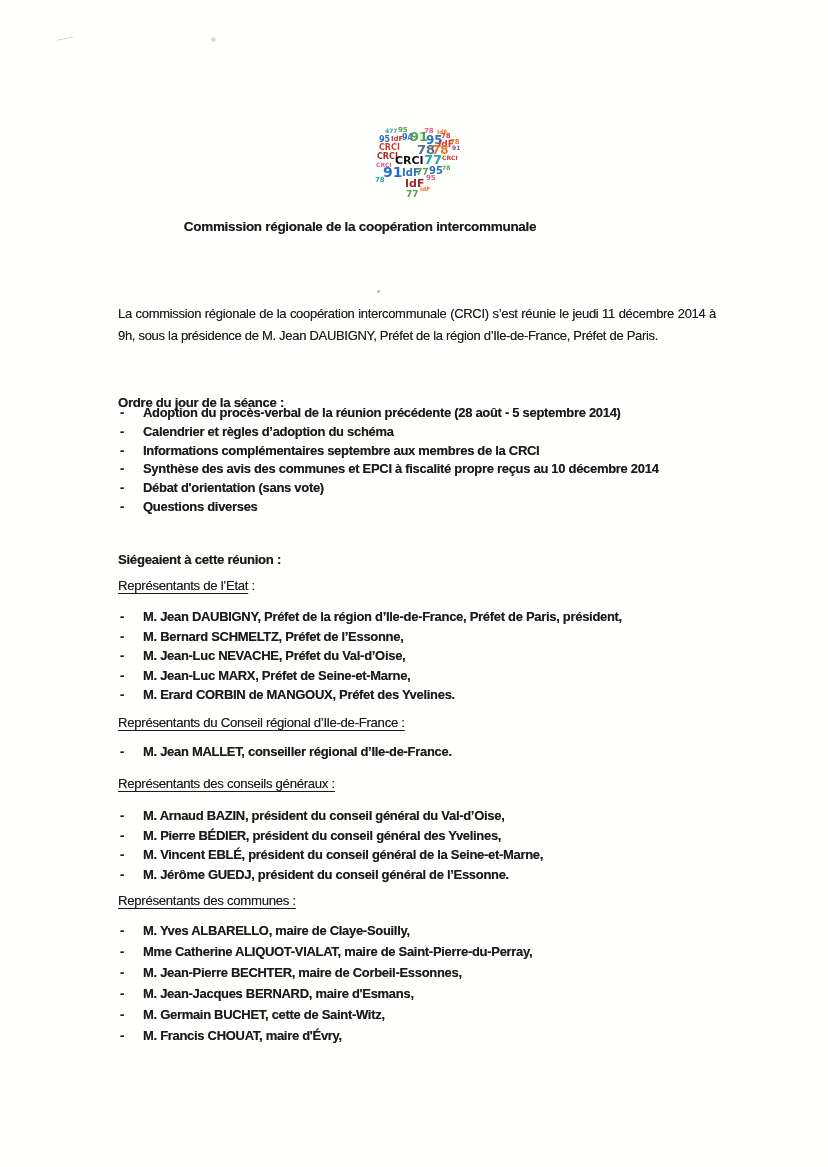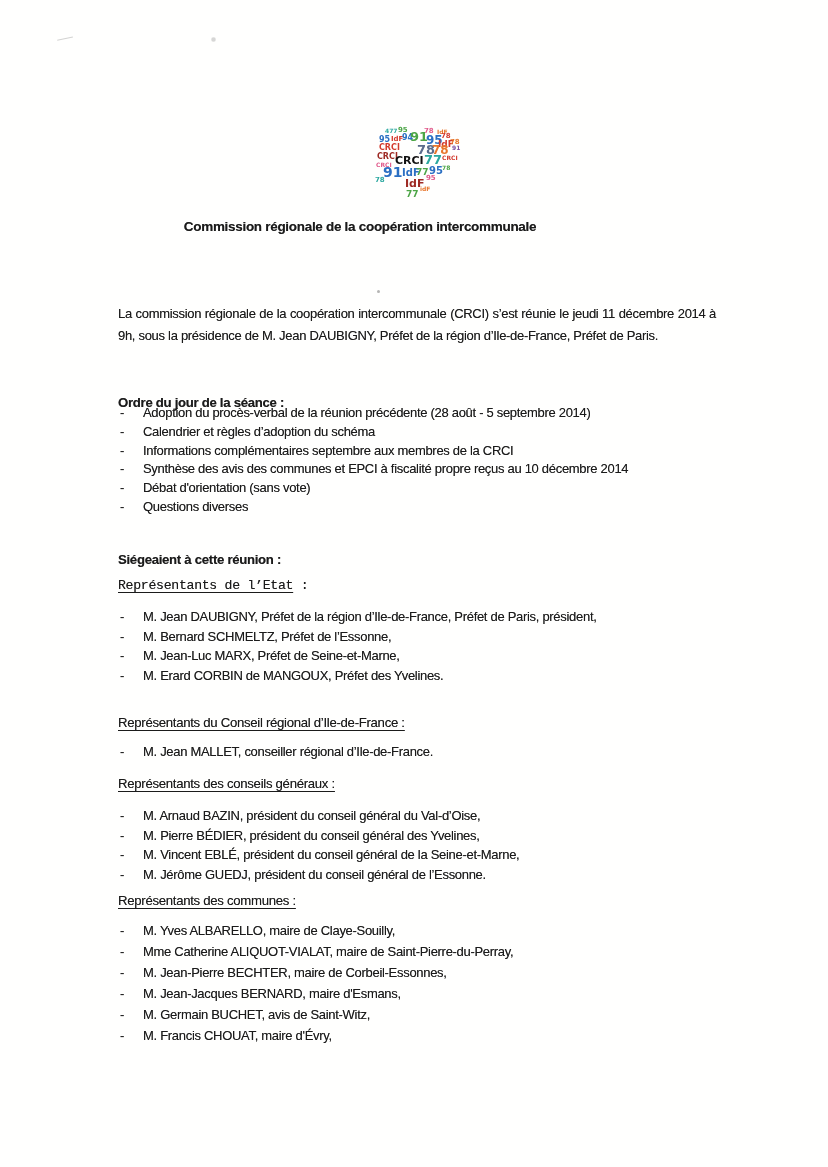--- a/index.html
+++ b/index.html
@@ -45,30 +45,30 @@
     font-size:13.2px;font-weight:700;letter-spacing:-.3px;
   }
   .agenda-h{top:374px;margin-top:21px;}
   .attendance-h{top:552px;}
 
   .sh{
     position:absolute;left:118px;margin:0;
     font-size:13.2px;font-weight:400;letter-spacing:-.3px;
   }
   .u{text-decoration:underline;text-underline-offset:3px;text-decoration-thickness:1px;}
-  .sh-etat{top:578px;font-family:Liberation Mono, monospace;}
+  .sh-etat{top:578px;}
   .sh-cr{top:715px;}
   .sh-cg{top:776px;}
   .sh-com{top:893px;}
 
   ul.list{
     position:absolute;left:118px;margin:0;padding:0;list-style:none;
     font-size:13px;letter-spacing:-.3px;
   }
-  ul.list li{position:relative;padding-left:25px;white-space:nowrap;}
+  ul.list li{position:relative;padding-left:25px;white-space:nowrap;font-weight:bold;}
   ul.list li::before{content:"-";position:absolute;left:2px;}
   .agenda-list{top:404px;line-height:18.8px;}
   .etat-list{top:607px;line-height:19.5px;}
   .cr-list{top:742px;line-height:19.5px;}
   .cg-list{top:806px;line-height:19.6px;}
   .com-list{top:921px;line-height:20.9px;}
 </style>
 </head>
 <body>
 
@@ -125,20 +125,21 @@
     <li>Débat d'orientation (sans vote)</li>
     <li>Questions diverses</li>
   </ul>
 
   <h2 class="h attendance-h txt">Siégeaient à cette réunion :</h2>
 
   <h3 class="sh sh-etat txt"><span class="u">Représentants de l’Etat</span><span> :</span></h3>
   <ul class="list etat-list txt">
     <li>M. Jean DAUBIGNY, Préfet de la région d’Ile-de-France, Préfet de Paris, président,</li>
     <li>M. Bernard SCHMELTZ, Préfet de l’Essonne,</li>
+    <li>M. Jean-Luc NEVACHE, Préfet du Val-d’Oise,</li>
     <li>M. Jean-Luc MARX, Préfet de Seine-et-Marne,</li>
     <li>M. Erard CORBIN de MANGOUX, Préfet des Yvelines.</li>
   </ul>
 
   <h3 class="sh sh-cr txt"><span class="u">Représentants du Conseil régional d’Ile-de-France :</span><span></span></h3>
   <ul class="list cr-list txt">
     <li>M. Jean MALLET, conseiller régional d’Ile-de-France.</li>
   </ul>
 
   <h3 class="sh sh-cg txt"><span class="u">Représentants des conseils généraux :</span><span></span></h3>
@@ -148,17 +149,17 @@
     <li>M. Vincent EBLÉ, président du conseil général de la Seine-et-Marne,</li>
     <li>M. Jérôme GUEDJ, président du conseil général de l’Essonne.</li>
   </ul>
 
   <h3 class="sh sh-com txt"><span class="u">Représentants des communes :</span><span></span></h3>
   <ul class="list com-list txt">
     <li>M. Yves ALBARELLO, maire de Claye-Souilly,</li>
     <li>Mme Catherine ALIQUOT-VIALAT, maire de Saint-Pierre-du-Perray,</li>
     <li>M. Jean-Pierre BECHTER, maire de Corbeil-Essonnes,</li>
     <li>M. Jean-Jacques BERNARD, maire d'Esmans,</li>
-    <li>M. Germain BUCHET, avis de Saint-Witz,</li>
+    <li>M. Germain BUCHET, cette de Saint-Witz,</li>
     <li>M. Francis CHOUAT, maire d'Évry,</li>
   </ul>
 
 </div>
 
 </body></html>

